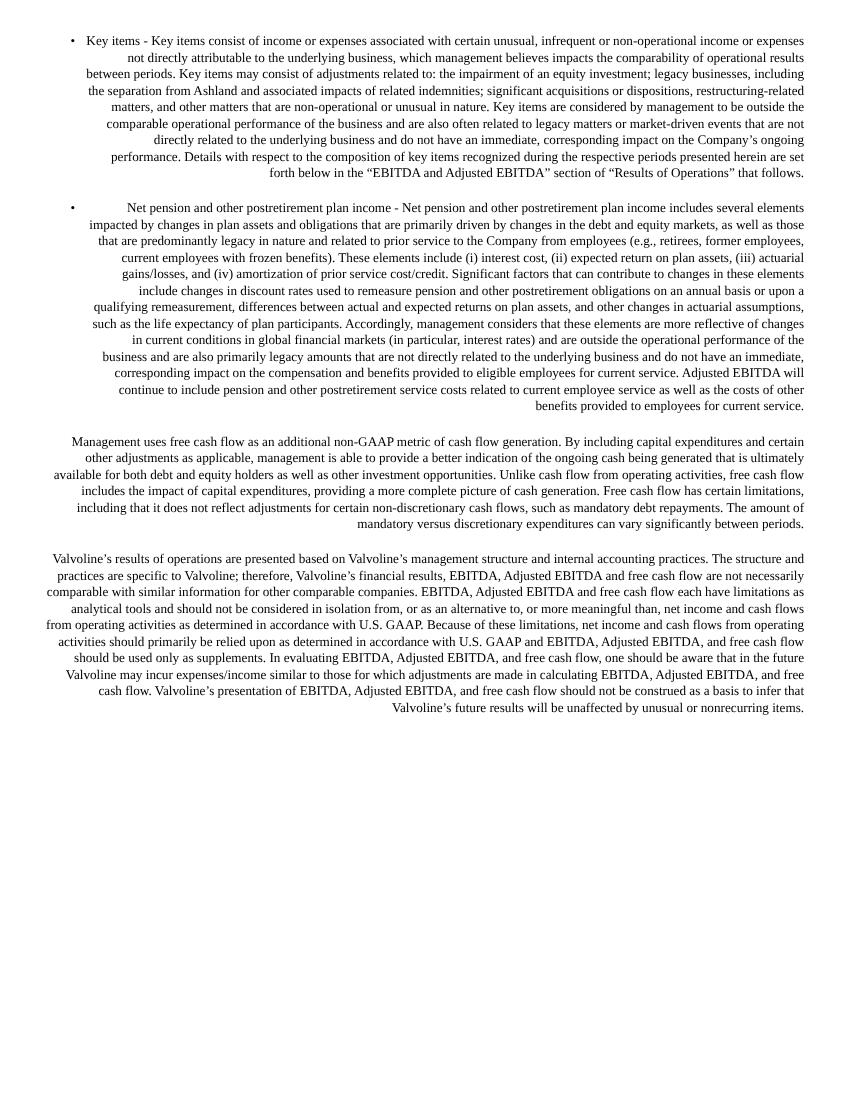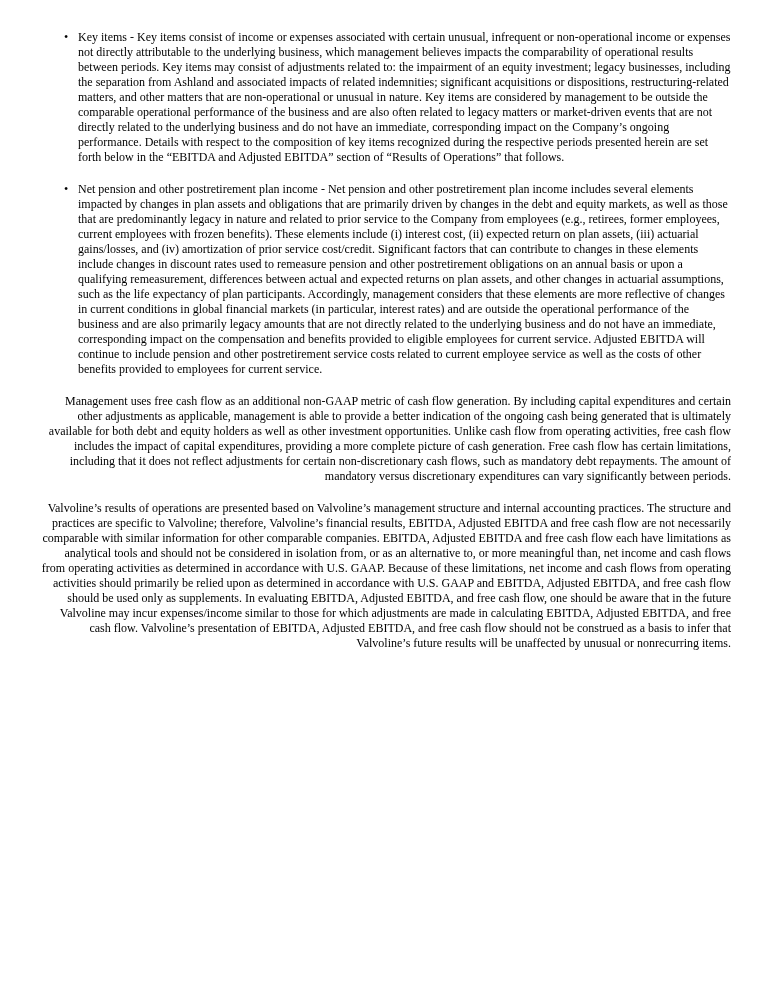--- a/index.html
+++ b/index.html
@@ -26,21 +26,21 @@
     margin: 0 0 17px 0;
   }
   .bullet-marker {
     flex: 0 0 14px;
     margin-left: 25px;
     text-align: left;
   }
   .bullet-text {
     flex: 1;
     margin: 0;
-    text-align: left;
+    text-align: right;
   }
   .body-paragraph {
     margin: 0 0 17px 0;
     text-align: right;
   }
   .page-footer {
     position: absolute;
     left: 0;
     right: 0;
     top: 956px;

